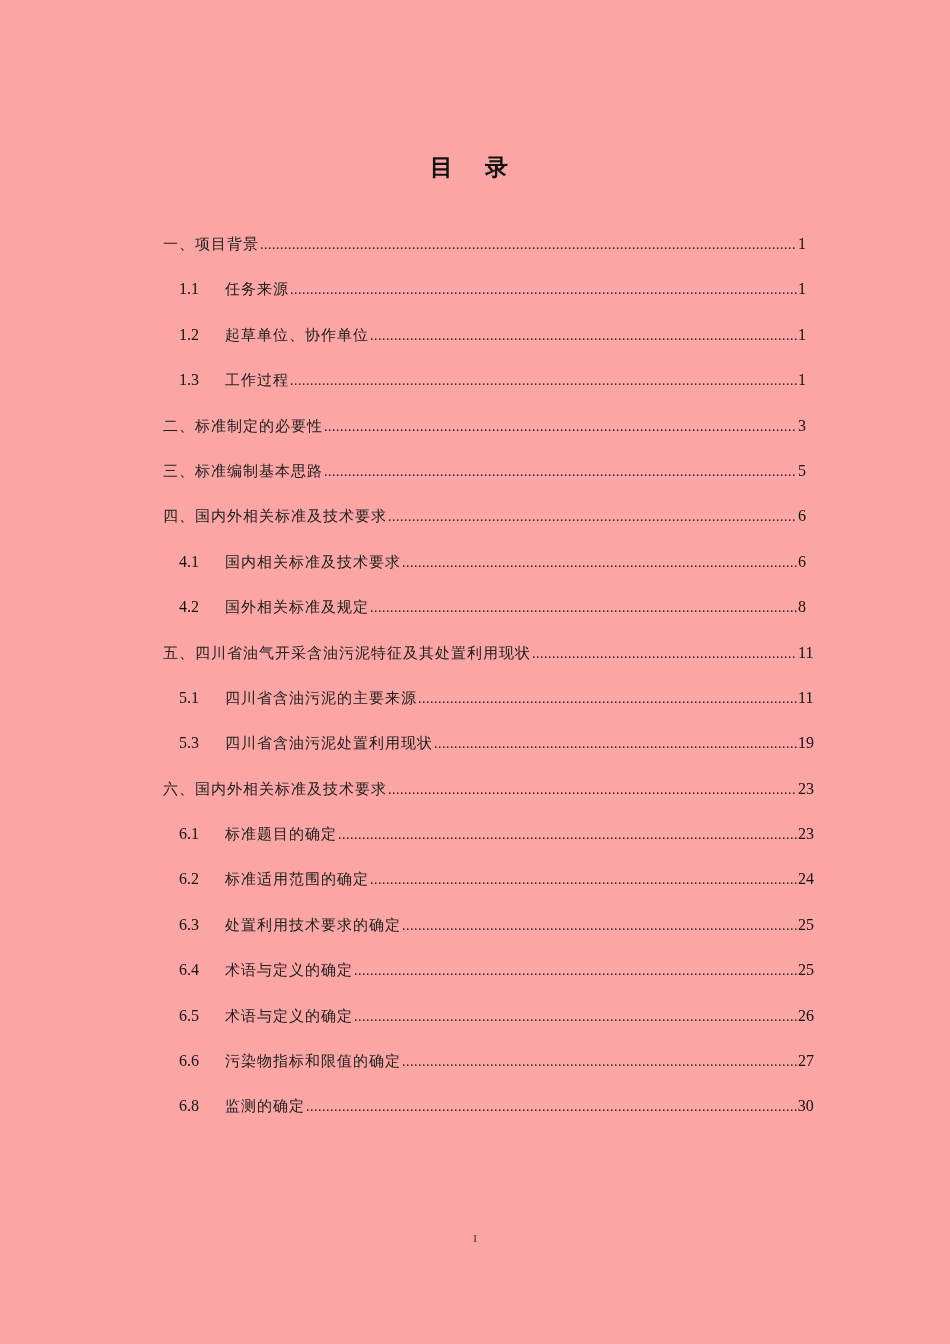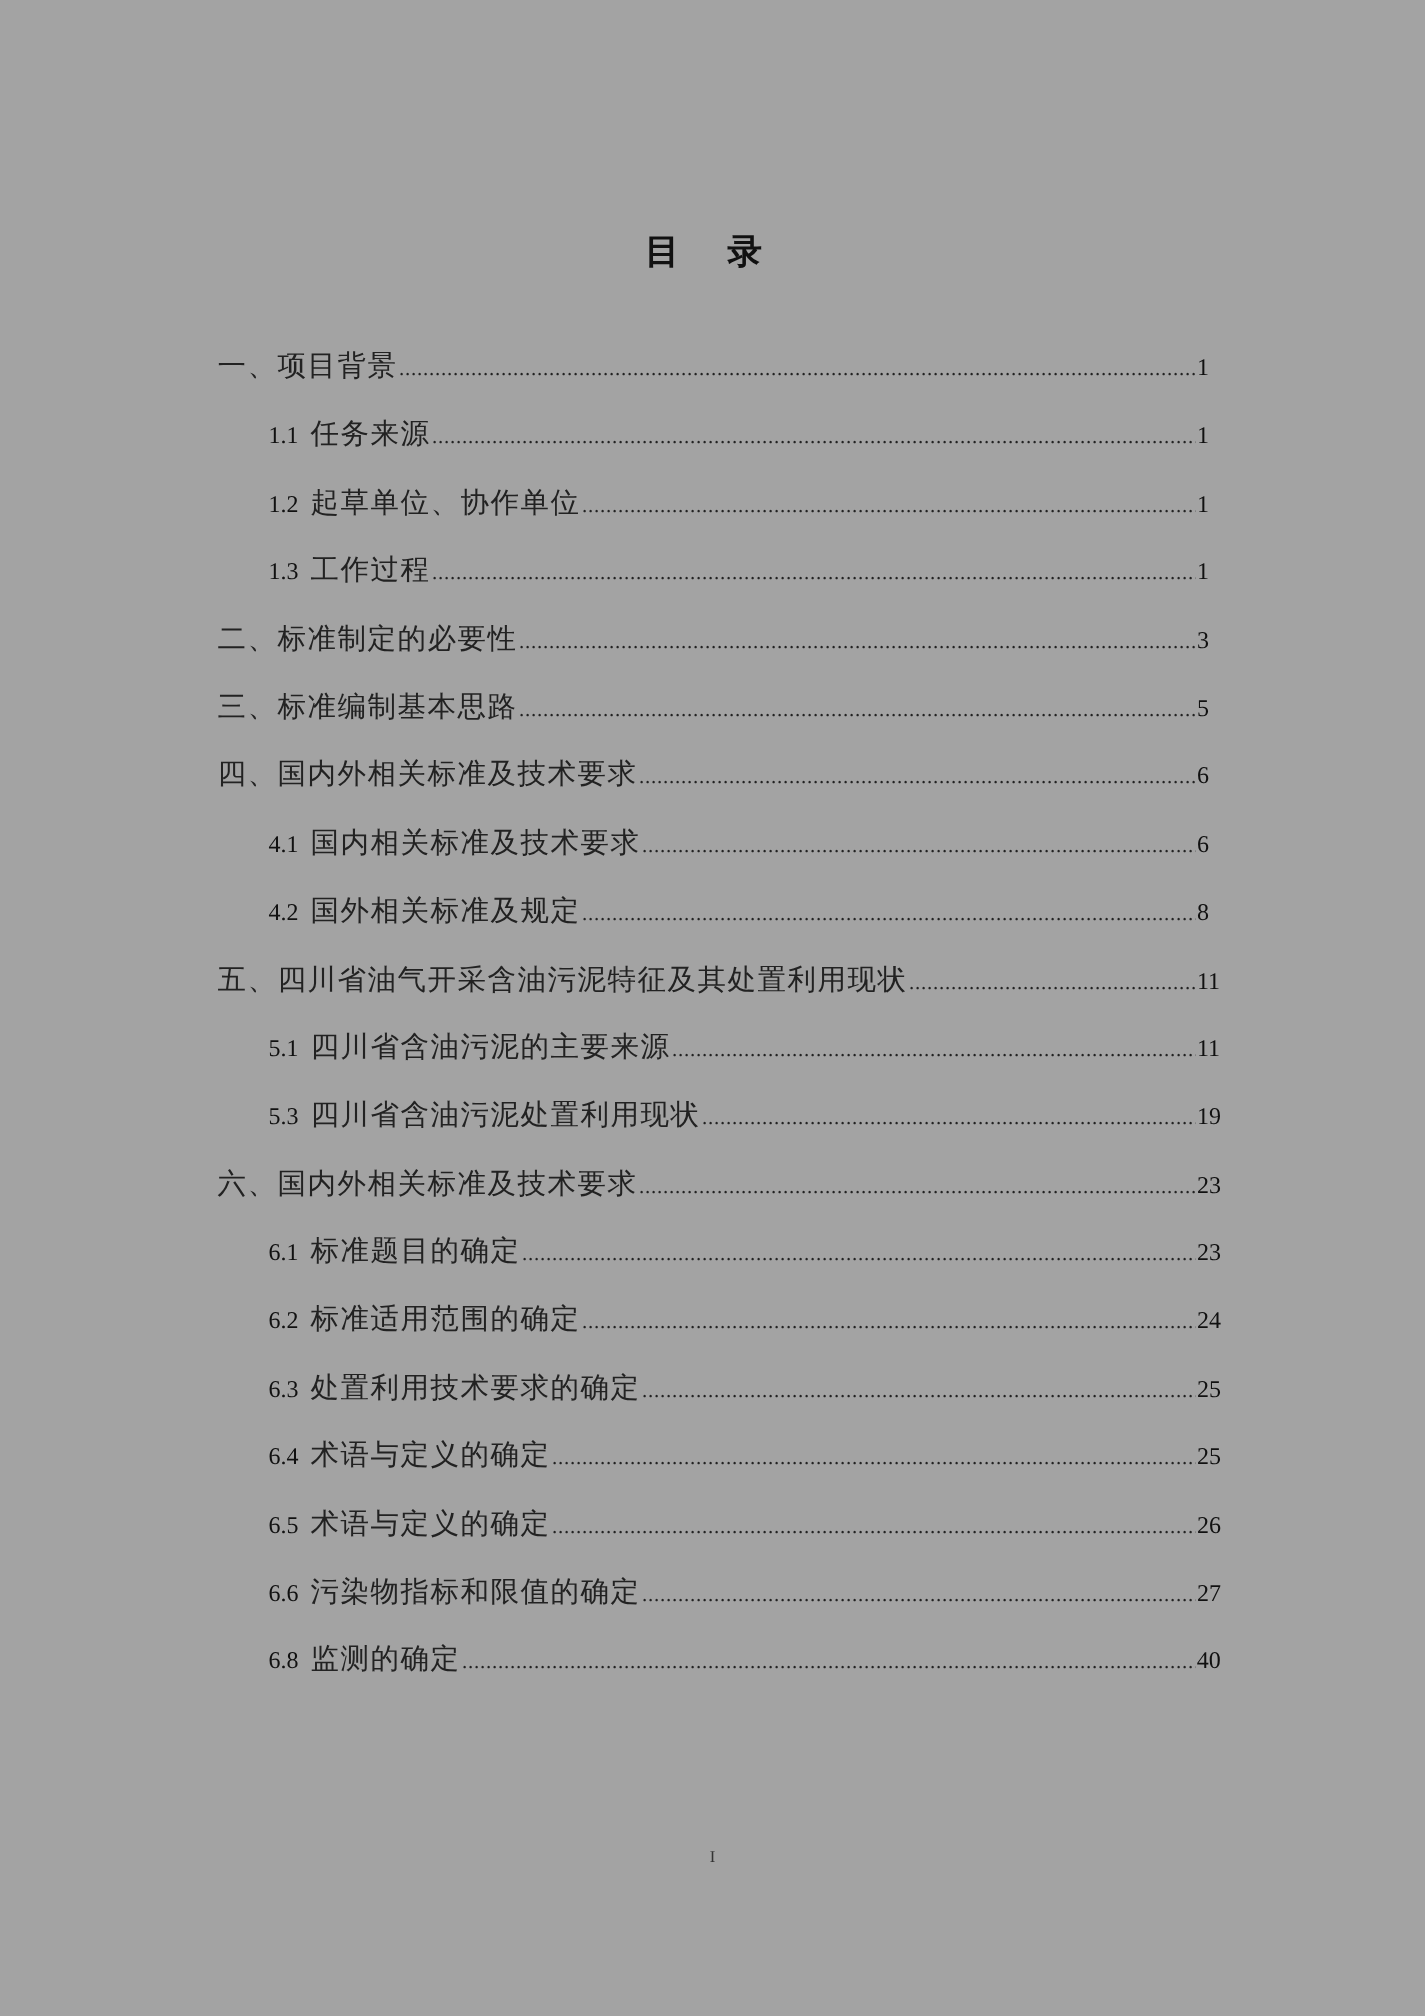--- a/index.html
+++ b/index.html
@@ -13,21 +13,21 @@
       position: relative;
       overflow: hidden;
       font-family: "Liberation Serif", "DejaVu Serif", serif;
       color: #111111;
     }
     .page {
       position: absolute;
       left: 0; top: 0;
       width: 950px;
       height: 1344px;
-      background: #a3a3a3;
+      background: #fca5a5;
     }
     .toc-title {
       position: absolute;
       top: 152px;
       left: 0;
       width: 950px;
       text-align: center;
       font-size: 23px;
       font-weight: bold;
       letter-spacing: 12px;
@@ -53,23 +53,24 @@
     }
     .toc-entry.level-2 {
       padding-left: 34px;
     }
     .toc-num {
       margin-right: 8px;
       font-family: "Liberation Serif", serif;
     }
     .toc-text {
       font-family: "DejaVu Sans", "Liberation Sans", sans-serif;
-      font-size: 19px;
+      font-size: 15px;
       letter-spacing: 1px;
       color: #222;
+      margin-left: 18px;
     }
     .toc-leader {
       flex: 1 1 auto;
       overflow: hidden;
       margin: 0 1px;
       color: #222;
       font-family: "Liberation Serif", serif;
       font-size: 14px;
       letter-spacing: 0.5px;
     }
@@ -227,18 +228,18 @@
       <span class="toc-text">污染物指标和限值的确定</span>
       <span class="toc-leader"></span>
       <span class="toc-page">27</span>
     </li>
 
 
     <li class="toc-entry level-2">
       <span class="toc-num">6.8</span>
       <span class="toc-text">监测的确定</span>
       <span class="toc-leader"></span>
-      <span class="toc-page">40</span>
+      <span class="toc-page">30</span>
     </li>
   </ul>
 
   <div class="page-footer">I</div>
 </div>
 
 </body></html>

